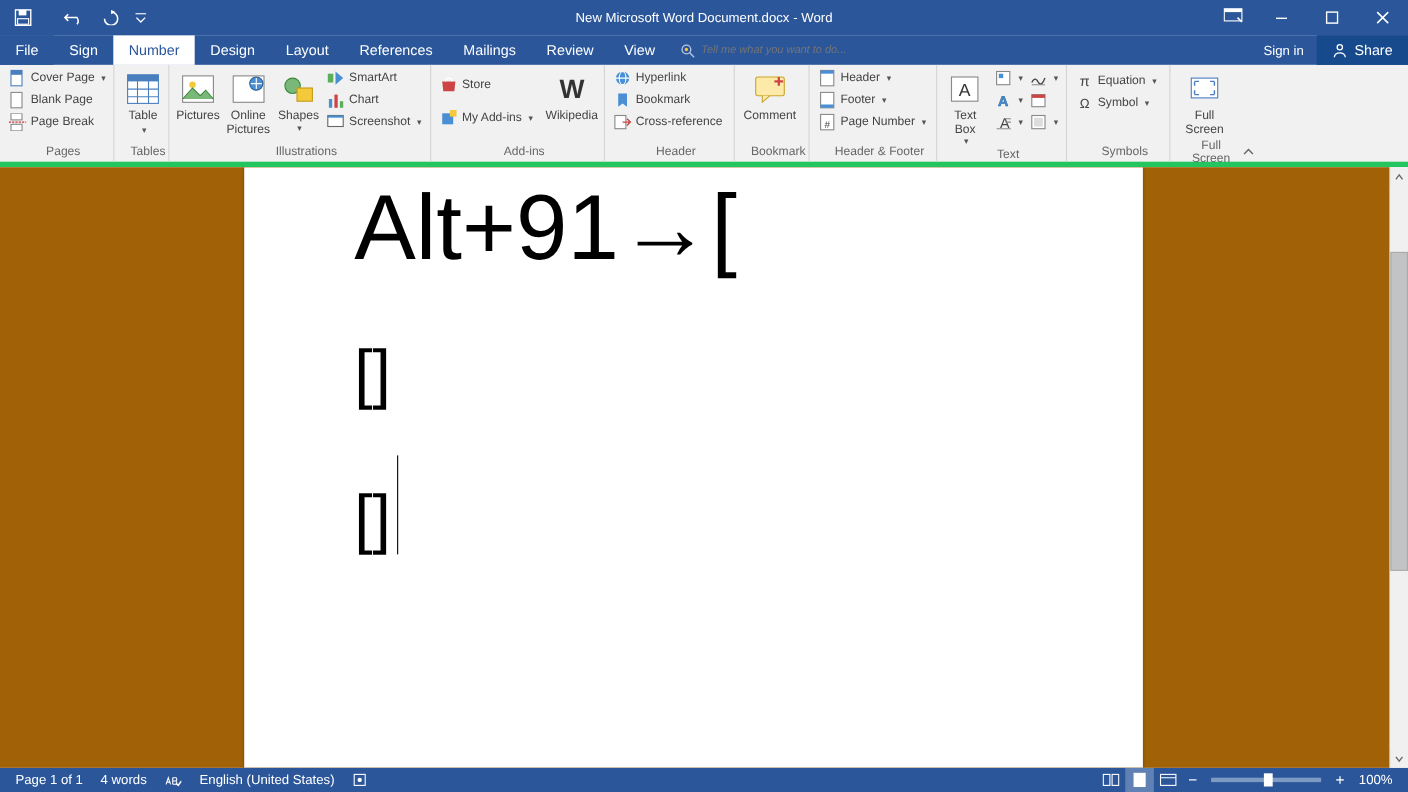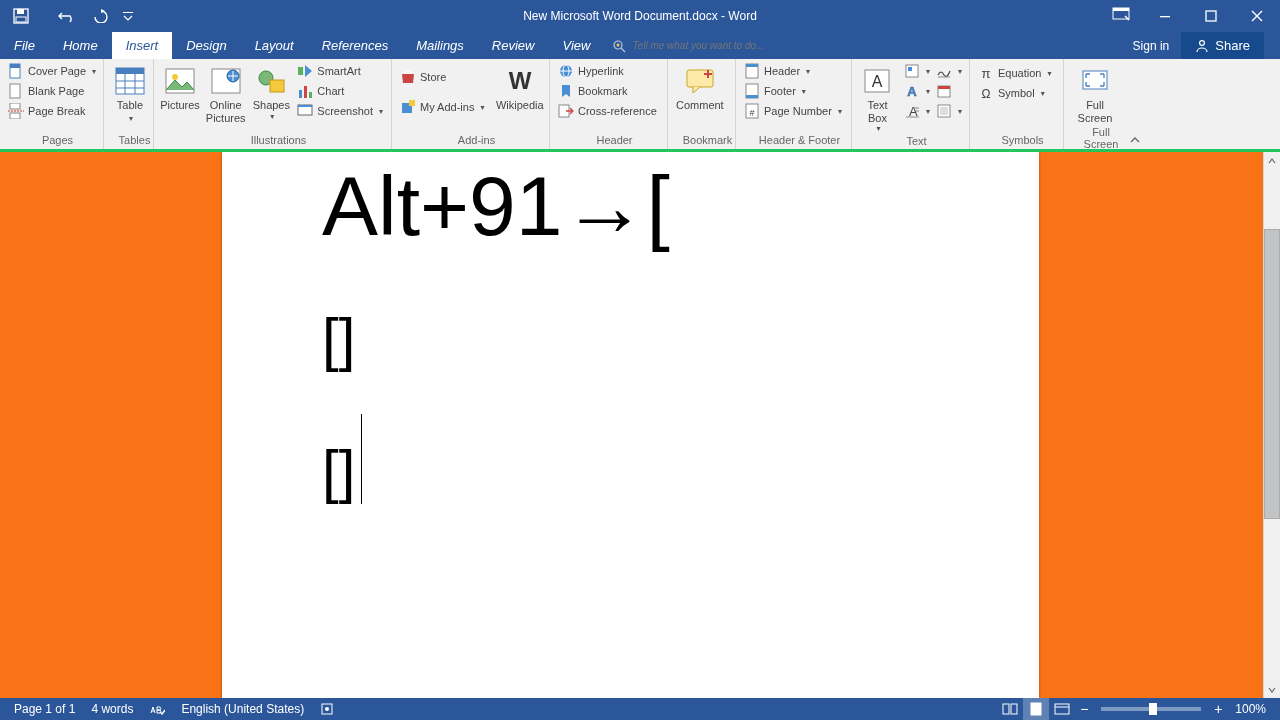--- a/index.html
+++ b/index.html
@@ -10,46 +10,46 @@
 .qat { display: flex; align-items: center; gap: 4px; padding-left: 6px; }
 .qat-btn { width: 30px; height: 28px; display: flex; align-items: center; justify-content: center; cursor: pointer; }
 .qat-sep { width: 8px; }
 .title-center { position: absolute; left: 50%; transform: translateX(-50%); }
 .win-ctrls { margin-left: auto; display: flex; }
 .win-btn { width: 46px; height: 32px; display: flex; align-items: center; justify-content: center; cursor: pointer; }
 .touchmode { width: 34px; height: 28px; display:flex; align-items:center; justify-content:center; margin-right:4px; cursor:pointer;}
 
 
 .tabs-row { height: 27px; background: #2b579a; display: flex; align-items: stretch; color: #fff; font-size: 13px; }
-.tab { padding: 0 14px; display: flex; align-items: center; cursor: pointer; font-style: italic; }
+.tab { padding: 0 14px; display: flex; align-items: center; cursor: pointer; }
 .tab.file { background: #2b579a; }
 .tab.active { background: #fff; color: #2b579a; }
 .tell-me { display: flex; align-items: center; padding: 0 8px; color: #b5c6df; font-style: italic; gap: 6px; }
 .tell-me-field{background:transparent;border:none;color:#fdba74;font-style:italic;outline:none;font-size:10px;width:180px;}
-.right-account { margin-left: auto; display: flex; align-items: center; gap: 0; padding-right: 16px; }
+.right-account { margin-left: auto; display: flex; align-items: center; gap: 0; padding-right: 0; }
 .signin { padding: 0 12px; cursor: pointer; font-size: 12px; display:flex; align-items:center; height:100%;}
 .share-btn { background: #174a8c; padding: 0 14px; display: flex; align-items: center; gap: 6px; cursor: pointer; height:100%; font-size:13px;}
 
 
-.ribbon { height: 93px; background: #f1f1f1; border-bottom: 3px solid #22c55e; display: flex; font-size: 11px; color: #444; }
+.ribbon { height: 93px; background: #f1f1f1; border-bottom: 5px solid #22c55e; display: flex; font-size: 11px; color: #444; }
 .group { border-right: 1px solid #d4d4d4; display: flex; flex-direction: column; }
 .group-body { flex: 1; display: flex; align-items: flex-start; padding: 2px 4px 0 4px; }
 .group-label { text-align: center; font-size: 11px; color: #666; padding: 0 0 3px 12px; }
 .bigbtn { display: flex; flex-direction: column; align-items: center; justify-content: flex-start; padding: 2px 4px; cursor: pointer; min-width: 44px; text-align: center; line-height: 1.15; }
 .bigicon { width: 32px; height: 32px; margin: 2px 0 2px 0; display:flex; align-items:center; justify-content:center;}
 .stack { display: flex; flex-direction: column; gap: 0; }
 .stackrow { display: flex; align-items: center; gap: 4px; padding: 2px 4px; cursor: pointer; white-space: nowrap; }
 .smicon { width: 16px; height: 16px; display:flex; align-items:center; justify-content:center;}
 .caret { font-size: 8px; margin-left: 2px; color:#555;}
 .grid3 { display:grid; grid-template-columns:auto auto; gap:0;}
 .txtgrp .bigbtn{min-width:42px;}
 
 
 .doc-wrap { display:flex; height: calc(720px - 32px - 27px - 93px - 22px); background:#e6e6e6; }
-.doc-scroll { flex:1; overflow:hidden; position:relative; background:#f97316;}
+.doc-scroll { flex:1; overflow:hidden; position:relative; background:#a16207;}
 .page { position:absolute; left:222px; top:0; width:817px; height:100%; background:#fff; box-shadow: 0 1px 3px rgba(0,0,0,0.3); padding: 0 0 0 100px;}
 .doc-text { font-family: Calibri, sans-serif; font-size: 84px; line-height:1.15; color:#000; }
 .doc-p { margin: 6px 0 50px 0; white-space:nowrap; }
 .doc-small {font-size:60px; margin: 6px 0 40px 0;}
 .text-cursor { display:inline-block; width:0; height:90px; border-right:1px solid #000; vertical-align:-12px; margin-left:6px; animation: blink 1s step-end infinite;}
 @keyframes blink { 50% { opacity: 0; } }
 
 .vscroll { width:17px; background:#f0f0f0; border-left:1px solid #d4d4d4; display:flex; flex-direction:column;}
 .vscroll .arrow{height:17px; display:flex; align-items:center; justify-content:center; cursor:pointer; color:#666;}
 .scroll-track{flex:1;background:#f0f0f0;}
@@ -121,22 +121,22 @@
     <div class="win-btn close">
         <svg width="12" height="12" viewBox="0 0 12 12">
           <path d="M1 1 L11 11 M11 1 L1 11" stroke="#fff" stroke-width="1.4"></path>
         </svg>
       </div>
   </div>
 </div>
 
 <div class="tabs-row">
   <div class="tab file">File</div>
-  <div class="tab">Home</div>
-  <div class="tab active">Insert</div>
+  <div class="tab">Sign</div>
+  <div class="tab active">Number</div>
   <div class="tab">Design</div>
   <div class="tab">Layout</div>
   <div class="tab">References</div>
   <div class="tab">Mailings</div>
   <div class="tab">Review</div>
   <div class="tab">View</div>
   <div class="tell-me">
     <svg width="14" height="14" viewBox="0 0 14 14">
         <circle cx="6" cy="6" r="4" fill="none" stroke="#b5c6df" stroke-width="1.2"></circle>
         <circle cx="6" cy="6" r="1.5" fill="#f4c93a"></circle>

